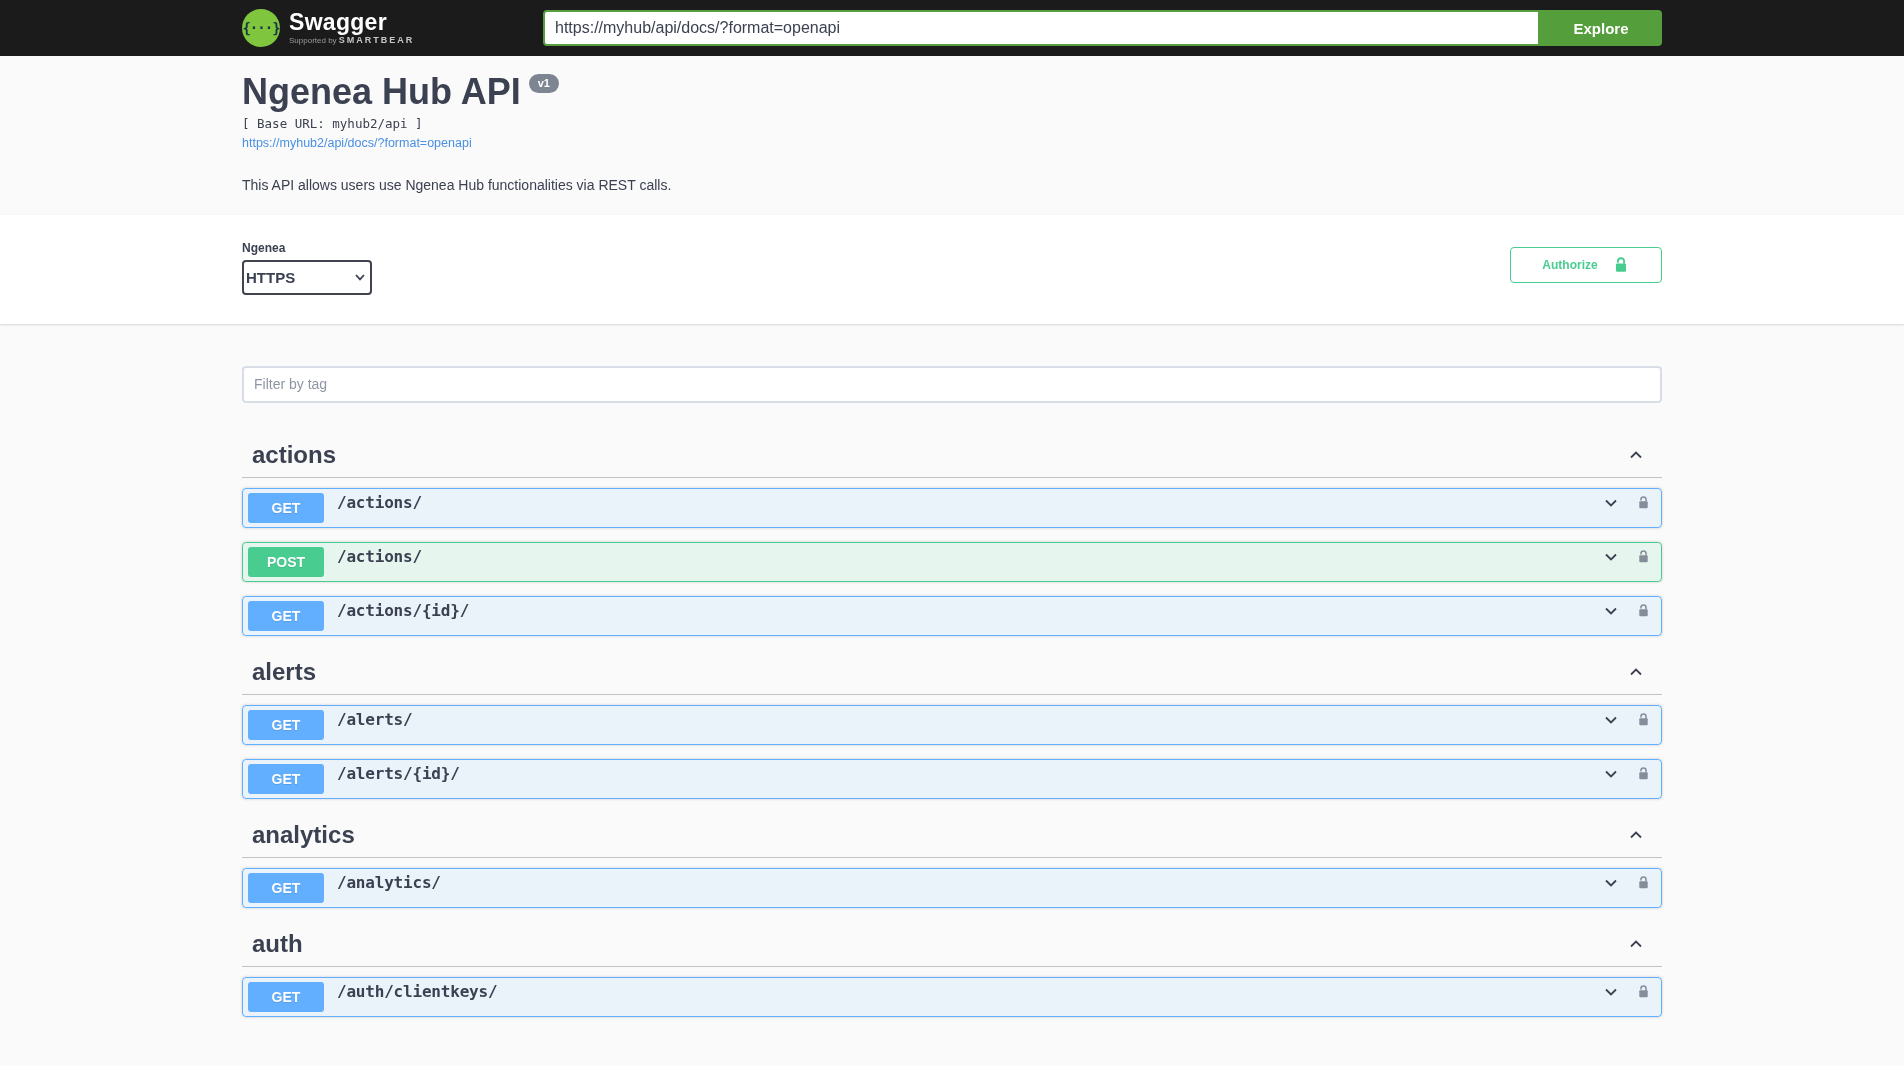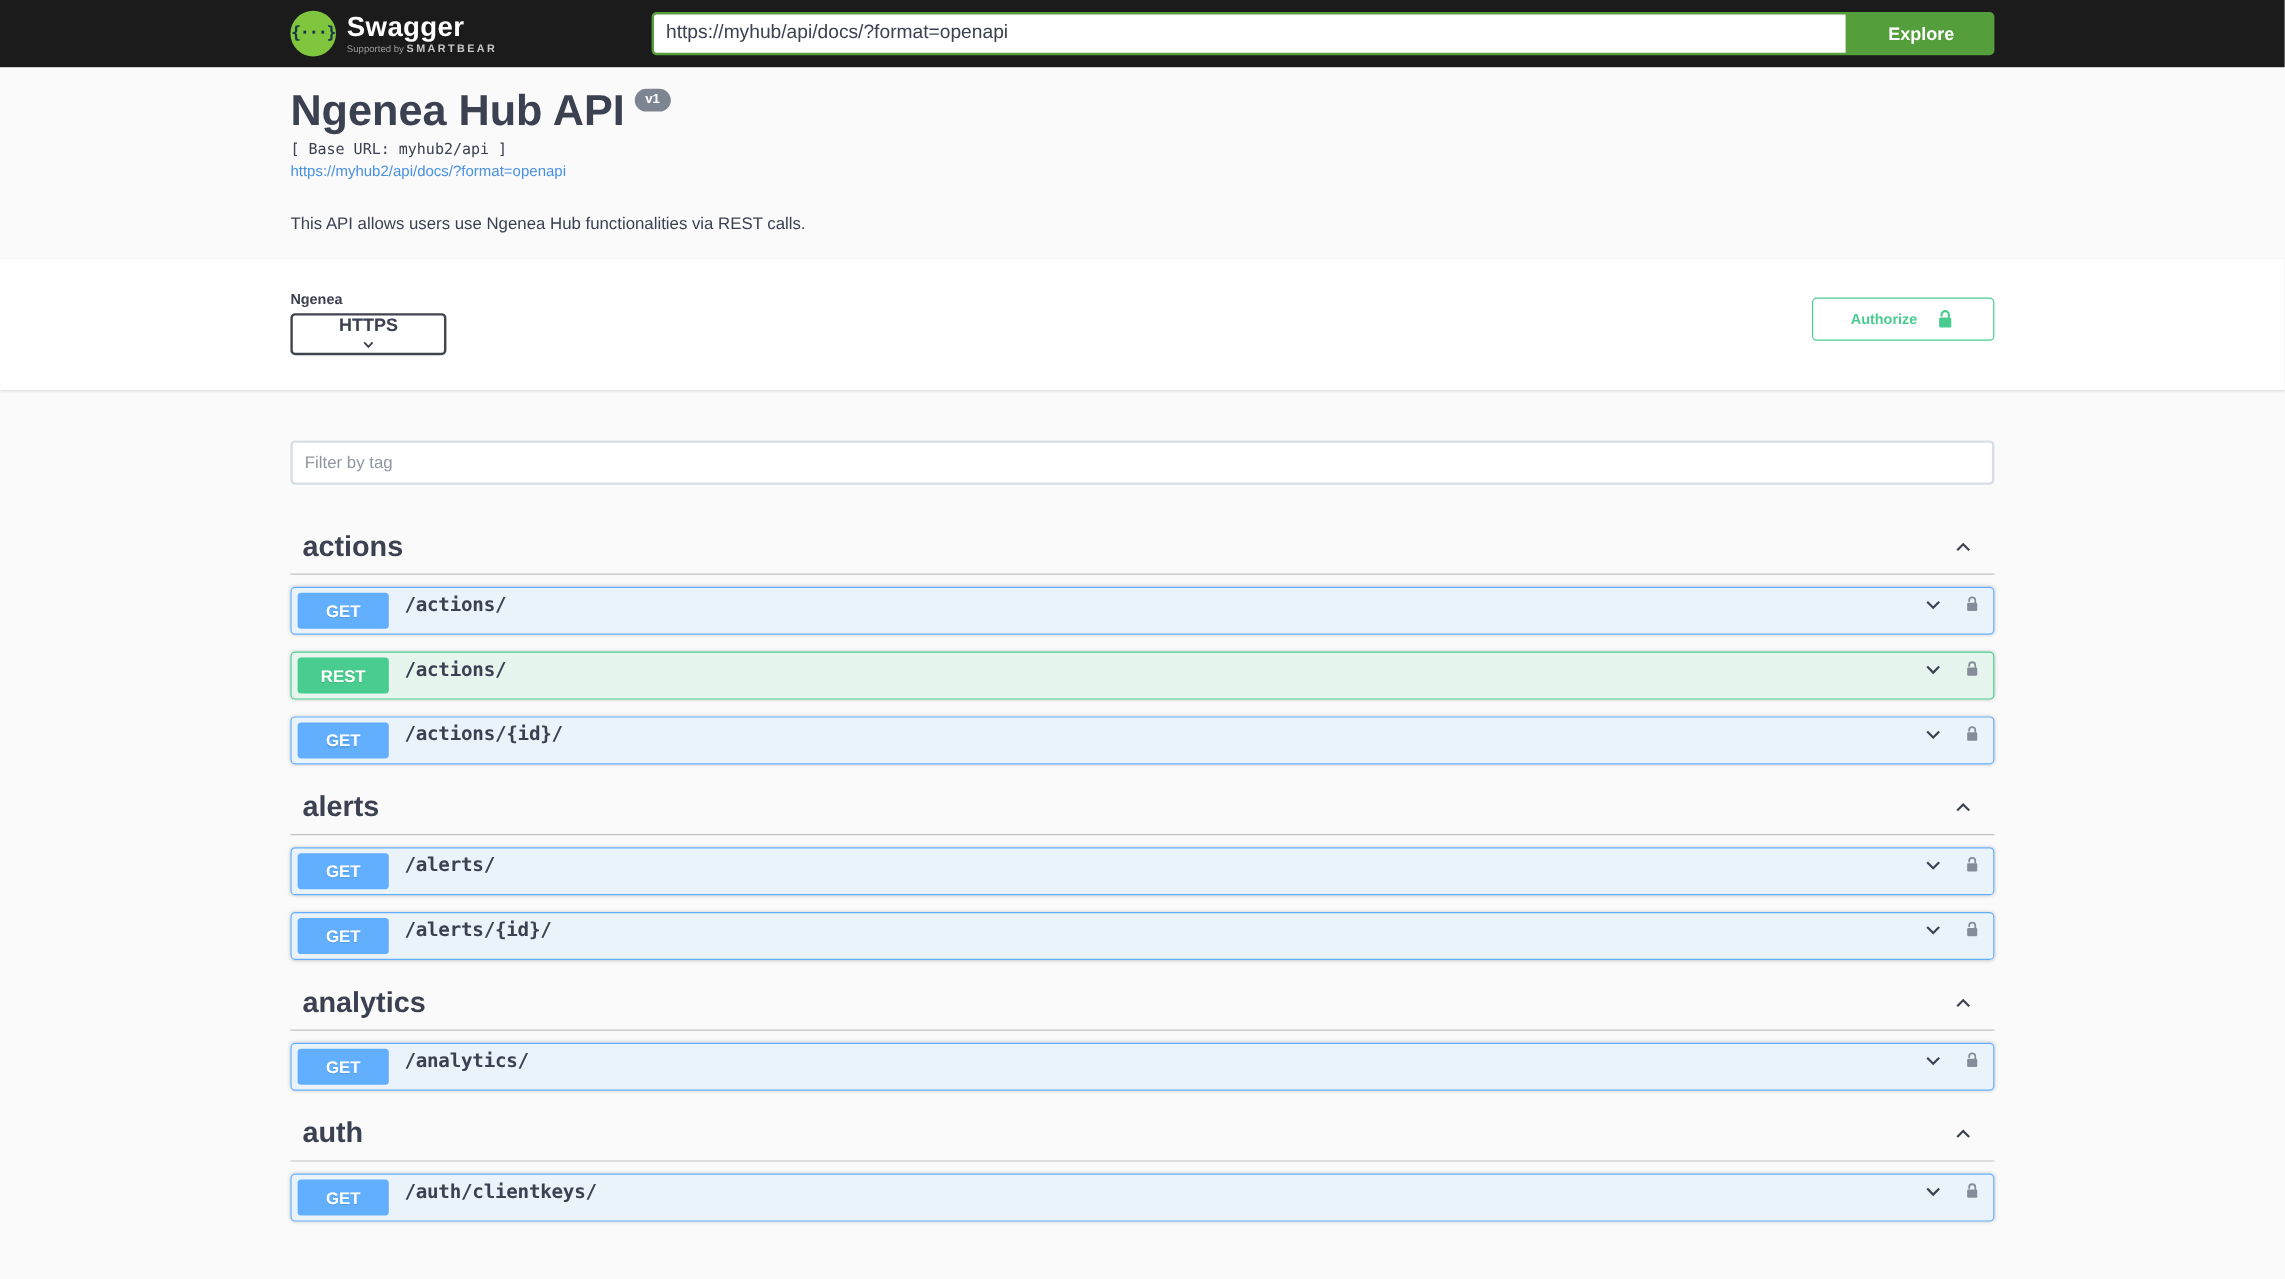--- a/index.html
+++ b/index.html
@@ -87,21 +87,20 @@
     padding:26px 0 29px;
   }
   .schemes-row{display:flex;justify-content:space-between;align-items:flex-end;}
   .schemes label{display:block;font-size:12px;font-weight:bold;margin-bottom:5px;color:var(--c-text);}
   .scheme-select{
     width:130px;height:35px;
     border:2px solid #41444e;border-radius:4px;background:#fff;
     display:flex;align-items:center;justify-content:space-between;
     padding:0 2px;font-size:15px;font-weight:bold;color:var(--c-text);
     cursor:pointer;
-    flex-direction:column;
   }
   .authorize-btn{
     height:36px;min-width:152px;
     background:transparent;
     border:1.5px solid var(--c-auth-green);border-radius:4px;
     color:var(--c-auth-green);
     font-size:12px;font-weight:bold;
     font-family:"Liberation Sans",sans-serif;
     display:flex;align-items:center;justify-content:center;gap:14px;
     padding:0 18px;cursor:pointer;margin-bottom:12px;
@@ -235,21 +234,21 @@
             <path d="M6.6 7.4 V5.9 a3.4 3.4 0 0 1 6.8 0 V8.6"></path>
             <rect x="4.4" y="8.4" width="11.2" height="9.2" rx="1.4"></rect>
           </svg>
         </span>
       </span>
     </div>
   </div>
 
   <div class="opblock opblock-post">
     <div class="opblock-summary">
-      <span class="method method-post">REST</span>
+      <span class="method method-post">POST</span>
       <span class="path">/actions/</span>
       <span class="op-controls">
         <svg class="chev" width="20" height="20" viewBox="0 0 20 20">
                   <polyline points="5 7.5 10 12.5 15 7.5"></polyline>
                 </svg>
         <span class="op-lock">
           <svg class="lock-svg" viewBox="0 0 20 20" width="15" height="17">
             <path d="M6.6 7.4 V5.9 a3.4 3.4 0 0 1 6.8 0 V8.6"></path>
             <rect x="4.4" y="8.4" width="11.2" height="9.2" rx="1.4"></rect>
           </svg>

